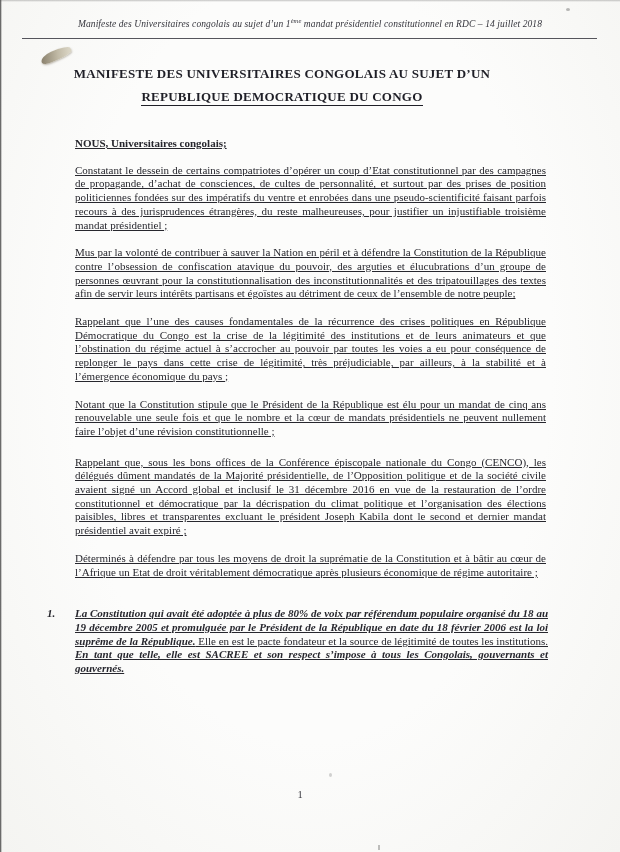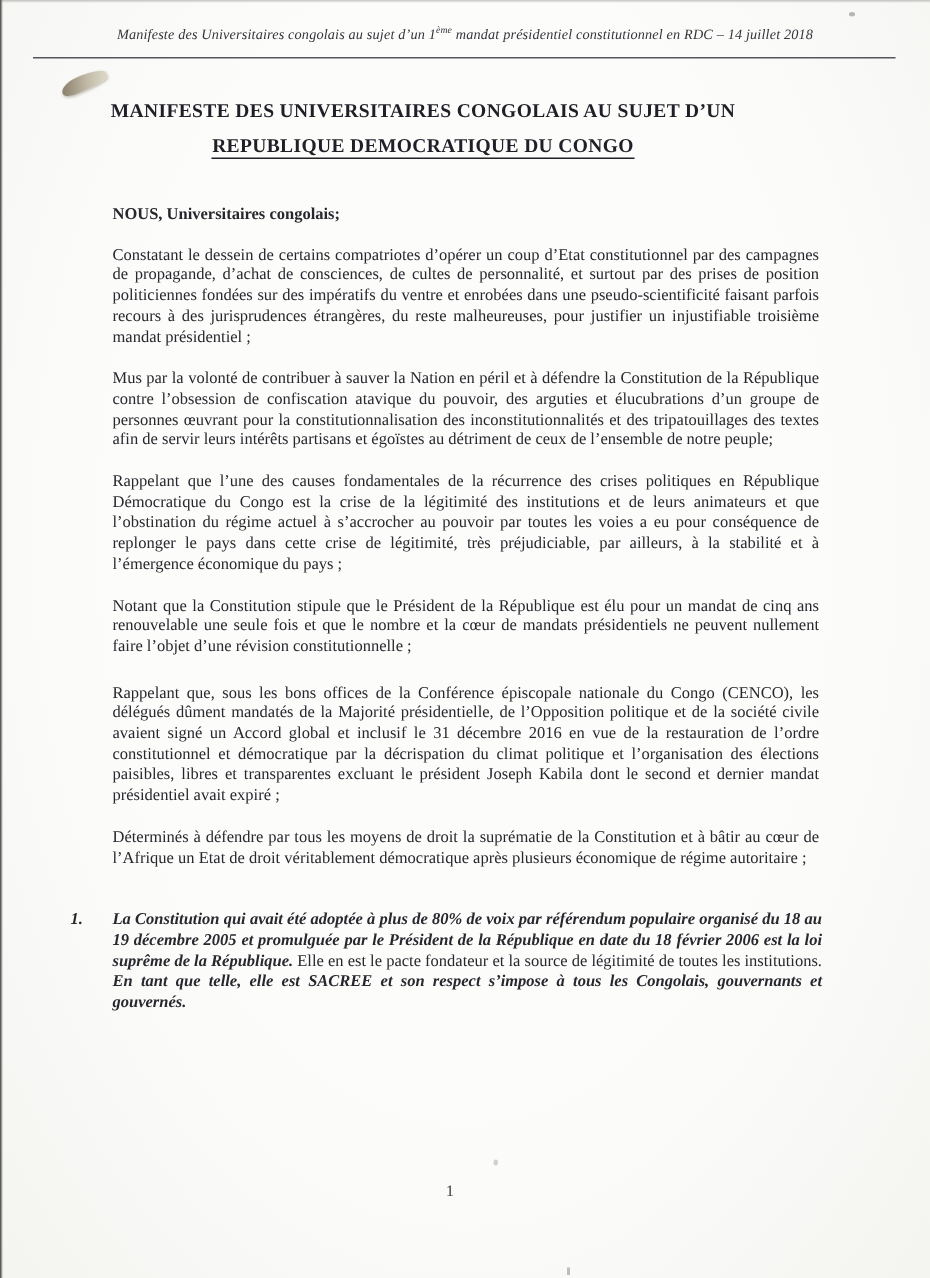--- a/index.html
+++ b/index.html
@@ -66,20 +66,21 @@
   .title-block sup { font-size: 8.5px; }
   .title-underlined { border-bottom: 1.6px solid #1f1f27; padding-bottom: 1px; margin-top: 12px; }
 
   
   .content {
     position: absolute; top: 137px; left: 75px; width: 471px;
     font-size: 11px;
     line-height: 13.7px;
     text-align: justify;
     color: #27272e;
+    text-decoration: underline;
   }
   .salutation { font-weight: bold; margin-bottom: 13px; }
   .para { margin-bottom: 14px; }
   .para.gap-lg { margin-bottom: 17px; }
   .declaration { margin-top: 21px; margin-bottom: 0; }
   .declaration .lead { font-weight: bold; }
   .numbered-list { margin-top: 28px; }
   .numbered-item { position: relative; margin-left: -28px; padding-left: 28px; width: 501px; }
   .item-number {
     position: absolute; left: 0; top: 0; width: 22px;

